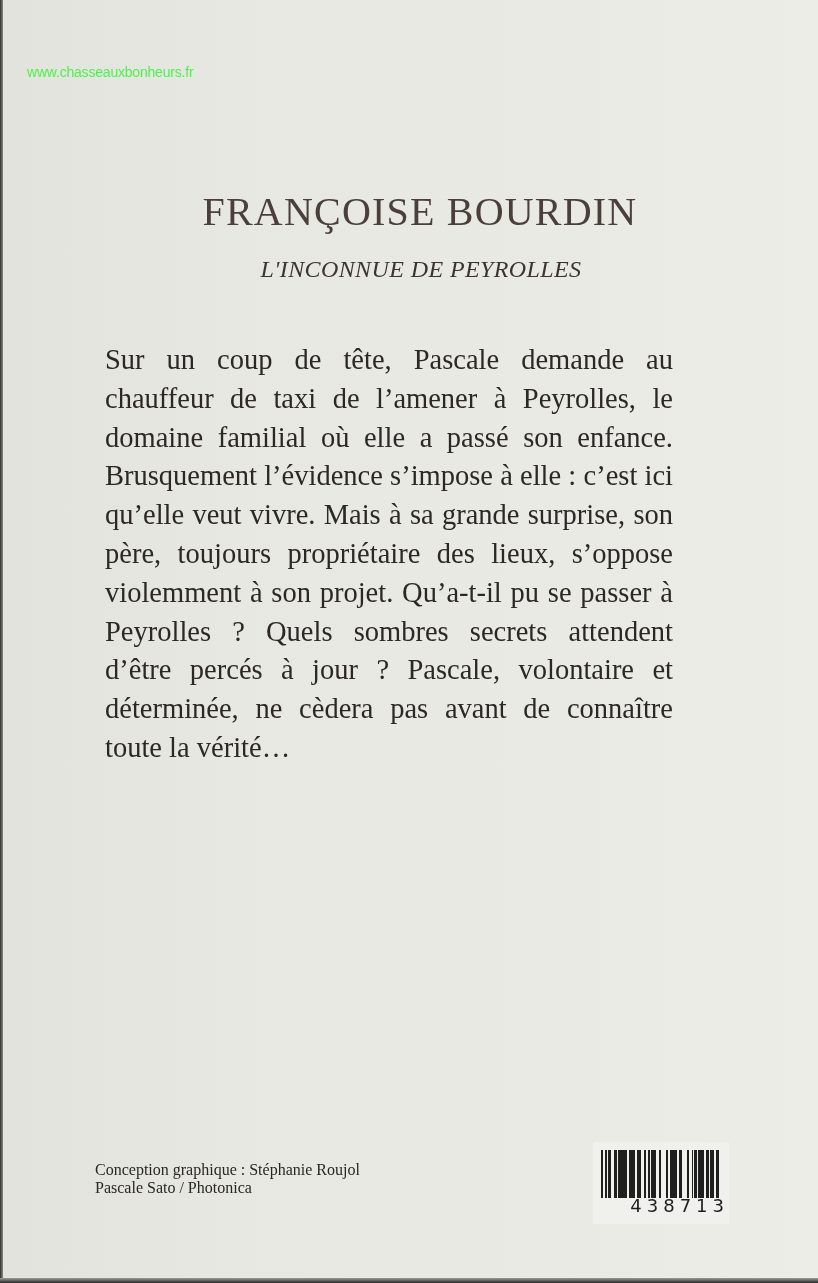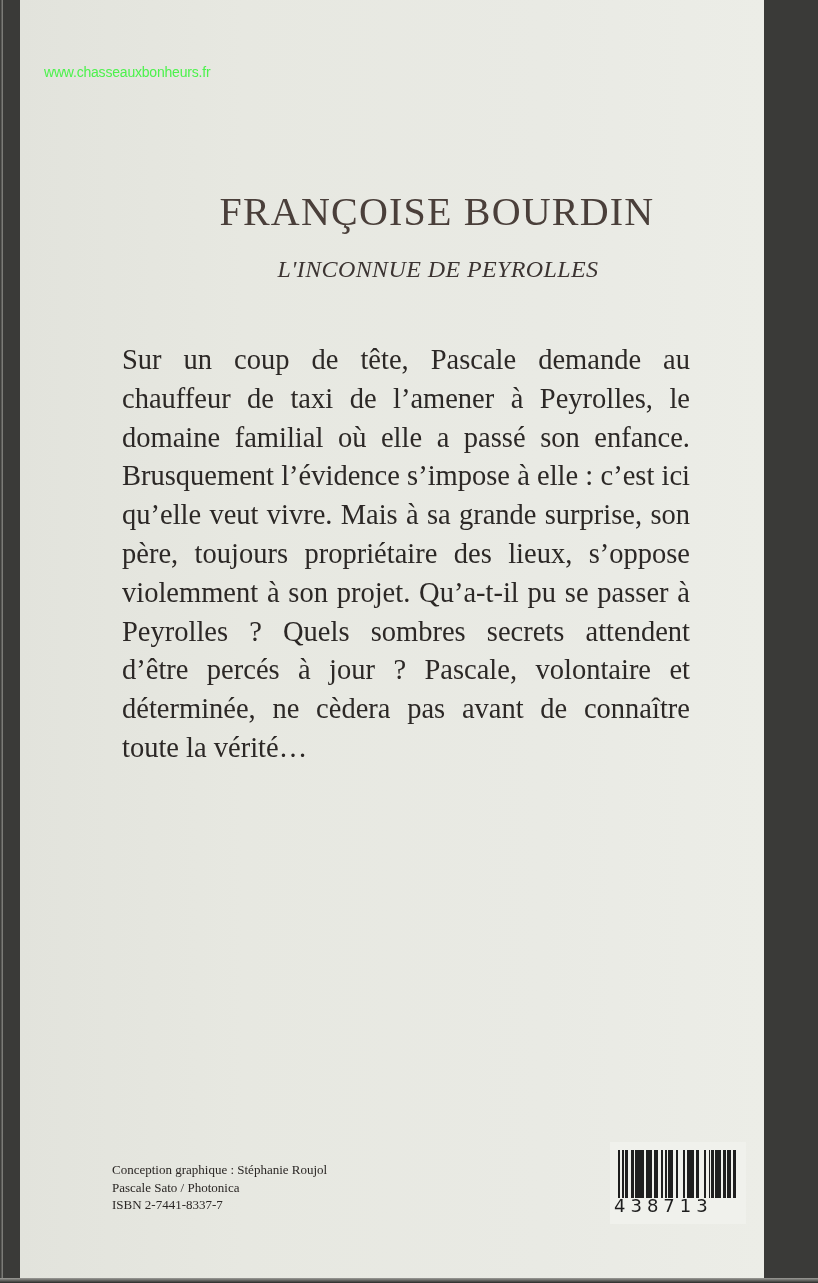--- a/index.html
+++ b/index.html
@@ -2,21 +2,21 @@
 <html><head>
   <meta charset="utf-8">
   <style>
     html, body { margin: 0; padding: 0; }
     body {
       width: 818px; height: 1283px; overflow: hidden;
       background: #3a3a38;
       position: relative;
     }
     .cover {
-      position: absolute; left: 20px; top: 0; width: 744px; height: 1278px;
+      position: absolute; left: 3px; top: 0; width: 815px; height: 1278px;
       background: linear-gradient(90deg, #e2e3dc 0%, #e7e8e1 30%, #e9eae4 70%, #ecede7 100%);
     }
     .edge-left {
       position: absolute; left: 0; top: 0; width: 3px; height: 1283px;
       background: linear-gradient(90deg, #2f2f2d, #8a8a86);
     }
     .edge-bottom {
       position: absolute; left: 0; bottom: 0; width: 818px; height: 5px;
       background: linear-gradient(180deg, #9c9c98, #2a2a28);
     }
@@ -38,56 +38,55 @@
       padding-left: 18px; box-sizing: border-box;
     }
     .blurb {
       position: absolute; left: 102px; top: 341px; width: 568px;
       font-family: "Liberation Serif", serif; font-size: 28.5px; line-height: 38.8px;
       color: #2c2826; text-align: justify;
     }
     .blurb p { margin: 0; }
     .credits {
       position: absolute; left: 92px; top: 1161px;
-      font-family: "Liberation Serif", serif; font-size: 13px; line-height: 17.5px;
+      font-family: "Liberation Serif", serif; font-size: 16px; line-height: 17.5px;
       color: #2a2624;
     }
     .credits div { white-space: nowrap; }
     .barcode-box {
       position: absolute; left: 590px; top: 1142px; width: 136px; height: 82px;
       background: #f0f1ec;
     }
     .bars {
       position: absolute; left: 8px; top: 8px; width: 118px; height: 48px;
       display: flex; align-items: stretch;
     }
     .bars span { display: block; height: 100%; }
     .barcode-num {
-      position: absolute; left: 0; top: 53px; width: 136px; text-align: left;
+      position: absolute; left: 0; top: 53px; width: 136px; text-align: right;
       font-family: "DejaVu Sans", sans-serif; font-size: 18px; letter-spacing: 5px;
       color: #1e1e1e; padding-left: 4px; box-sizing: border-box;
     }
   </style>
 </head>
 <body>
 
 <div class="cover">
   <div class="watermark">www.chasseauxbonheurs.fr</div>
 
   <div class="author">FRANÇOISE BOURDIN</div>
   <div class="title">L'INCONNUE DE PEYROLLES</div>
 
   <div class="blurb">
     <p>Sur un coup de tête, Pascale demande au chauffeur de taxi de l’amener à Peyrolles, le domaine familial où elle a passé son enfance. Brusquement l’évidence s’impose à elle : c’est ici qu’elle veut vivre. Mais à sa grande surprise, son père, toujours propriétaire des lieux, s’oppose violemment à son projet. Qu’a-t-il pu se passer à Peyrolles ? Quels sombres secrets attendent d’être percés à jour ? Pascale, volontaire et déterminée, ne cèdera pas avant de connaître toute la vérité…</p>
   </div>
 
   <div class="credits">
     <div>Conception graphique : Stéphanie Roujol</div>
     <div>Pascale Sato / Photonica</div>
-    <div>ISBN 2-7441-8337-7</div>
   </div>
 
   <div class="barcode-box">
     <div class="bars" id="bars">
         <span style="width: 2.08333%; background: rgb(31, 31, 31);"></span>
         <span style="width: 1.04167%; background: transparent;"></span>
         <span style="width: 2.08333%; background: rgb(31, 31, 31);"></span>
         <span style="width: 1.04167%; background: transparent;"></span>
         <span style="width: 2.08333%; background: rgb(31, 31, 31);"></span>
         <span style="width: 3.125%; background: transparent;"></span>

